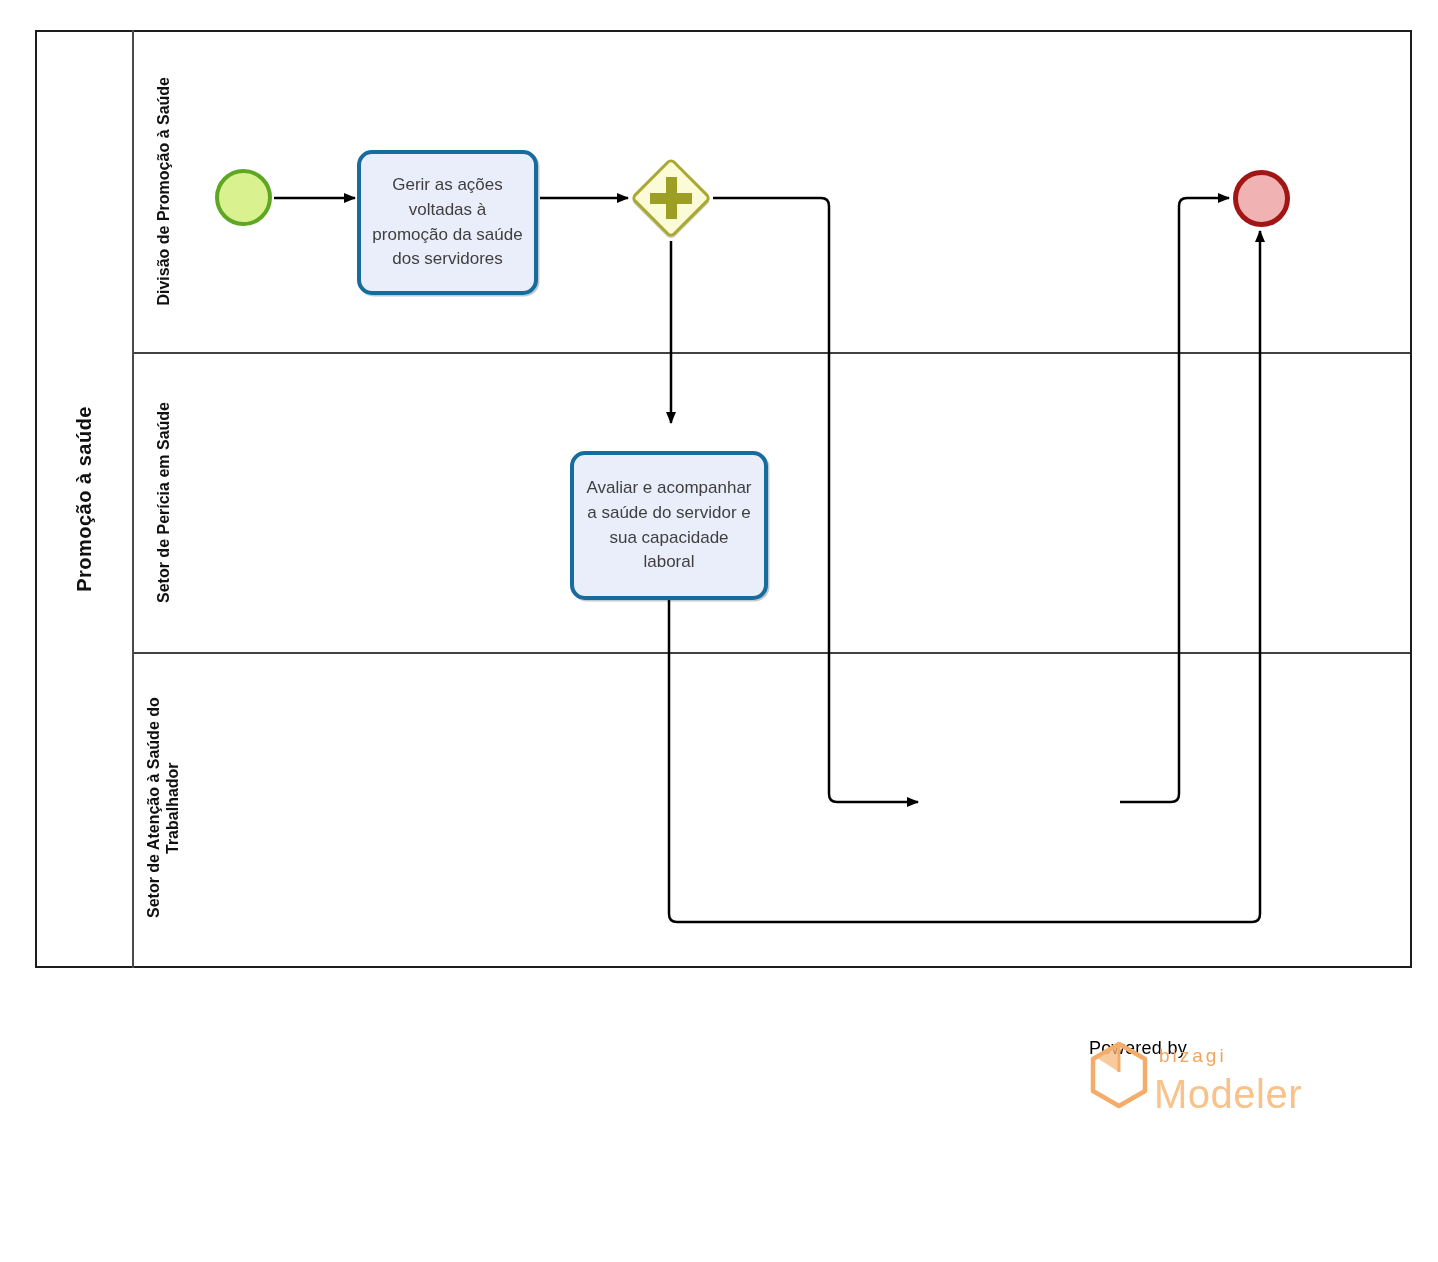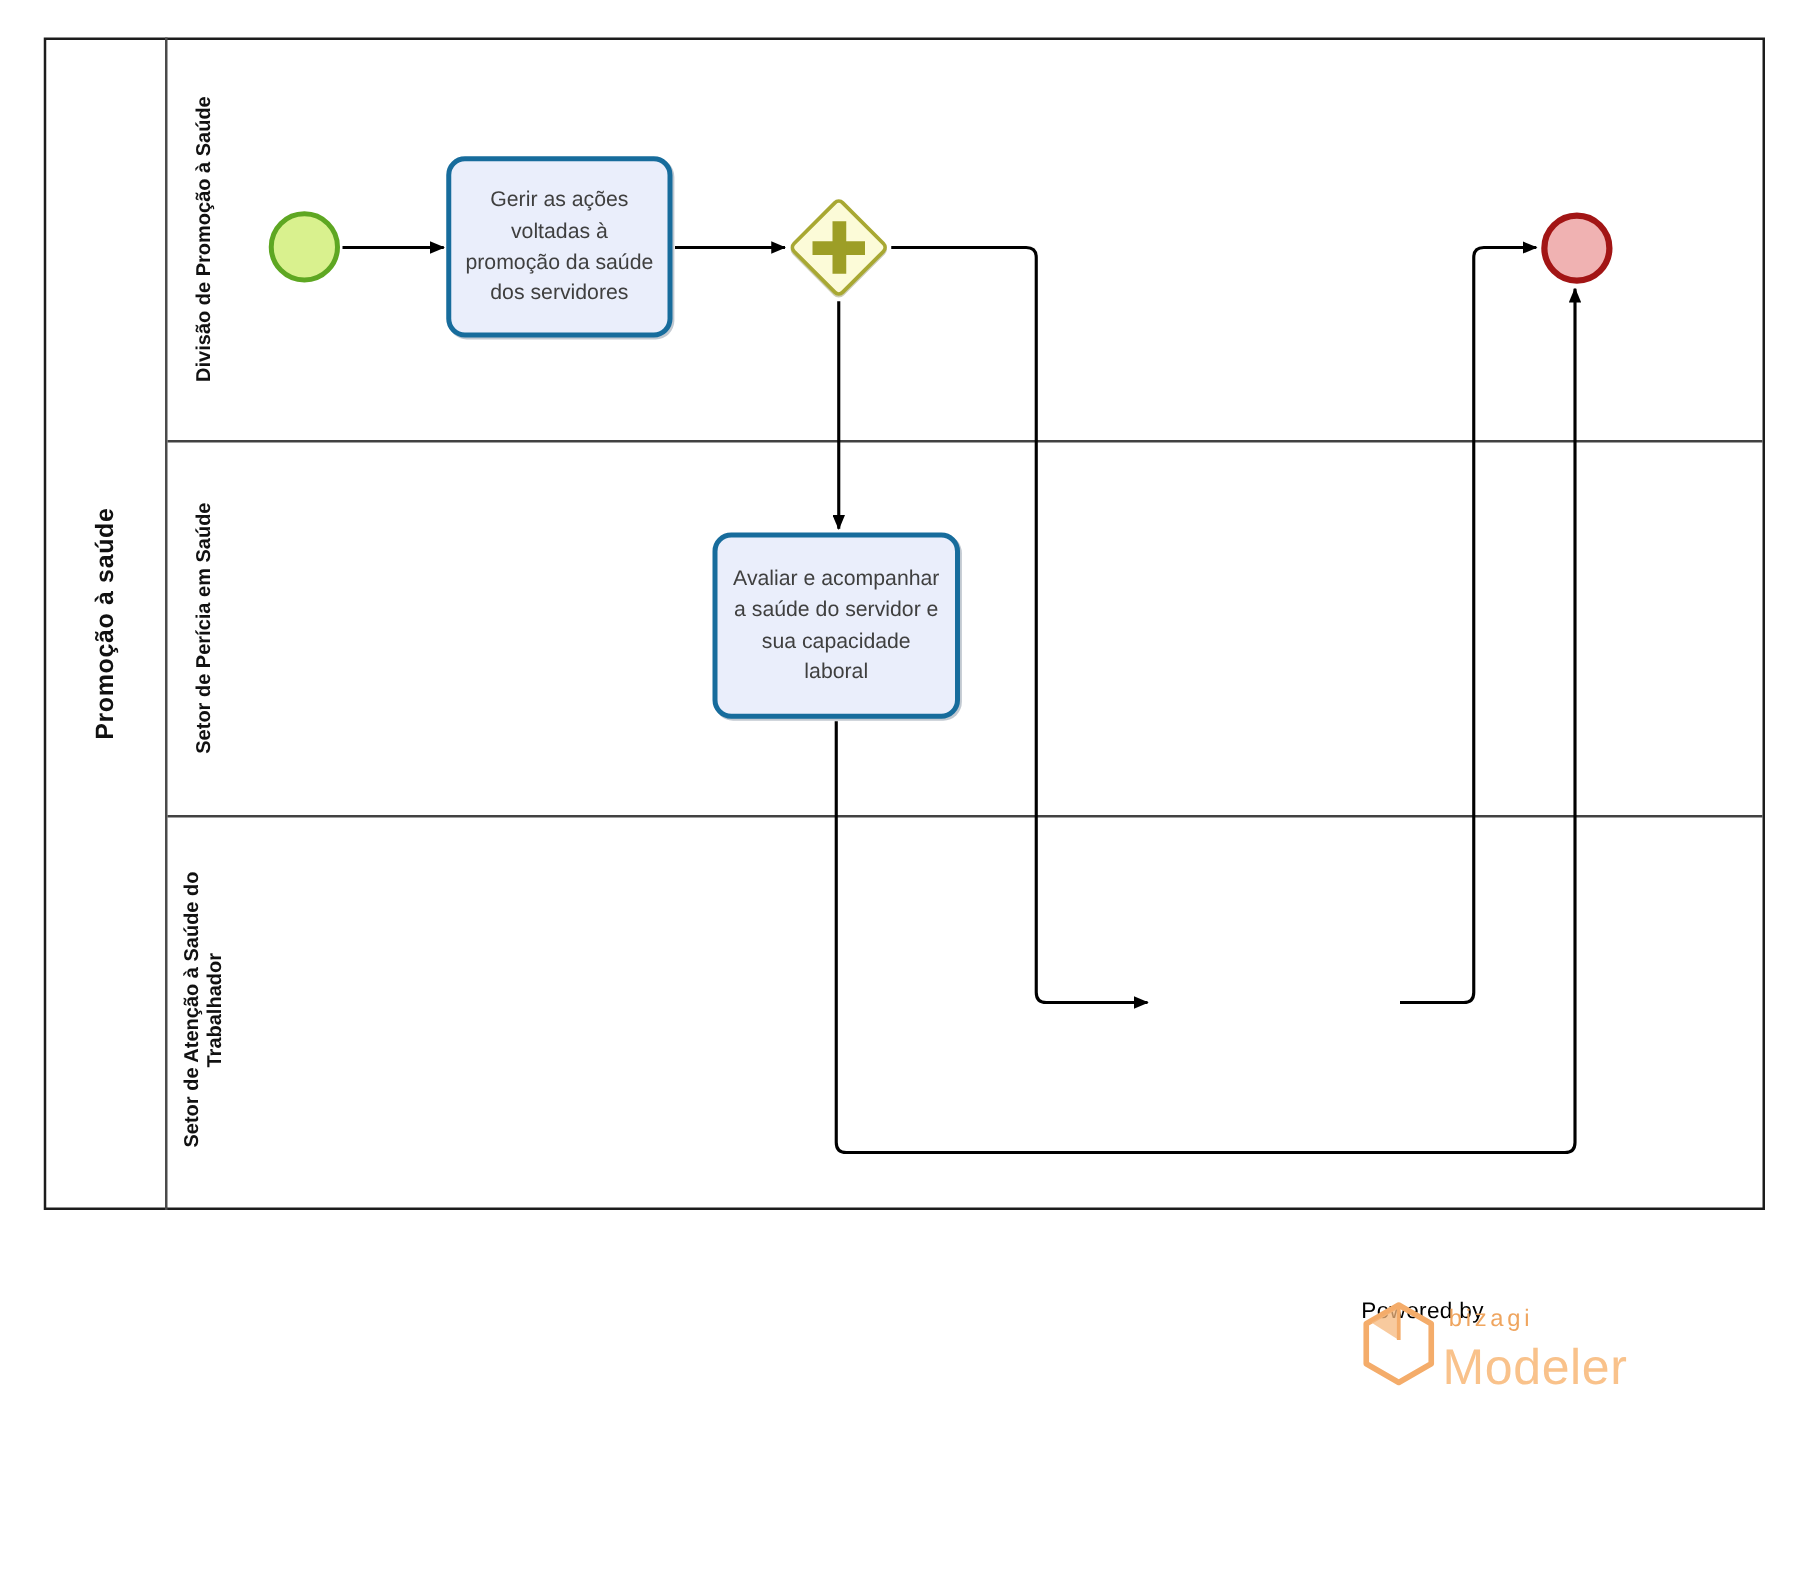--- a/index.html
+++ b/index.html
@@ -24,20 +24,21 @@
   .lane-label{font-size:16px;}
   .lane-label-1{left:138px;top:34px;width:52px;height:314px;}
   .lane-label-2{left:138px;top:356px;width:52px;height:292px;}
   .lane-label-3{left:138px;top:658px;width:52px;height:300px;}
   
   .task{
     background:#eaeefb;border:4px solid #176c9c;border-radius:15px;
     display:flex;align-items:center;justify-content:center;text-align:center;
     font-size:17px;line-height:1.45;color:#3f3f3f;padding:4px 8px;box-sizing:border-box;
     box-shadow:1.5px 1.5px 0 rgba(10,40,70,.25);
+    margin-top:25px;
   }
   .task-gerir{left:357px;top:125px;width:181px;height:145px;}
   .task-avaliar{left:570px;top:426px;width:198px;height:149px;}
   .task-realizar{left:922px;top:730px;width:196px;height:148px;}
   .event{border-radius:50%;box-sizing:content-box;}
   .start-event{left:215px;top:169px;width:49px;height:49px;border:4px solid #5ea722;background:#d9f18e;}
   .end-event{left:1233px;top:170px;width:47px;height:47px;border:5px solid #a21515;background:#f0b2b2;}
   .gateway{
     left:642px;top:169px;width:52px;height:52px;border:3px solid #a8a832;background:#fcfbd8;
     transform:rotate(45deg);border-radius:6px;box-shadow:1px 1px 0 rgba(90,90,10,.3);

